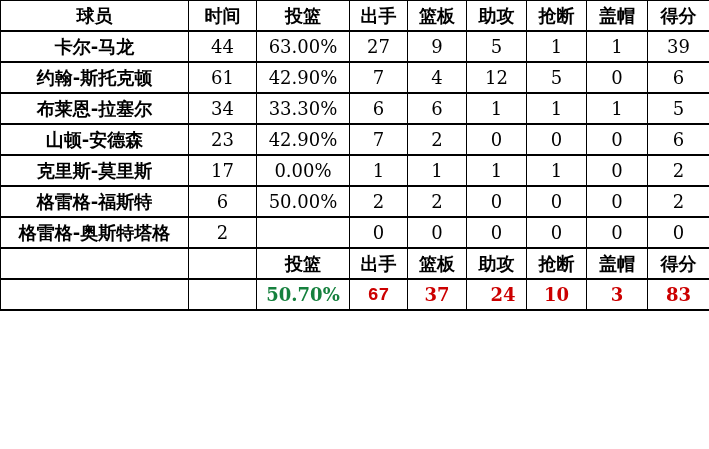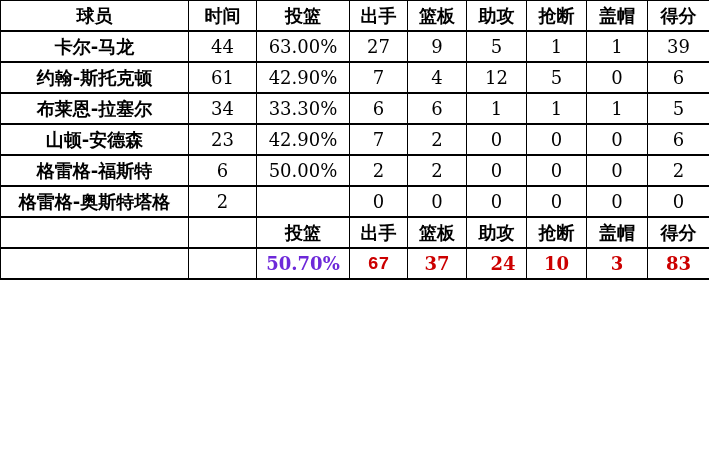--- a/index.html
+++ b/index.html
@@ -115,20 +115,31 @@
     <td>23</td>
     <td>42.90%</td>
     <td>7</td>
     <td>2</td>
     <td>0</td>
     <td>0</td>
     <td>0</td>
     <td>6</td>
   </tr>
 
+  <tr>
+    <td class="name-cell">克里斯-莫里斯</td>
+    <td>17</td>
+    <td>0.00%</td>
+    <td>1</td>
+    <td>1</td>
+    <td>1</td>
+    <td>1</td>
+    <td>0</td>
+    <td>2</td>
+  </tr>
 
   <tr>
     <td class="name-cell">格雷格-福斯特</td>
     <td>6</td>
     <td>50.00%</td>
     <td>2</td>
     <td>2</td>
     <td>0</td>
     <td>0</td>
     <td>0</td>
@@ -156,21 +167,21 @@
       <td>出手</td>
       <td>篮板</td>
       <td>助攻</td>
       <td>抢断</td>
       <td>盖帽</td>
       <td>得分</td>
     </tr>
     <tr class="totals">
       <td style="color: rgb(204, 0, 0);"></td>
       <td style="color: rgb(204, 0, 0);"></td>
-      <td style="color: #6d28d9; margin-left: 36px;">50.70%</td>
+      <td style="color: #15803d; margin-left: 36px;">50.70%</td>
       <td style="color: rgb(204, 0, 0); font-family: Liberation Mono, monospace;">67</td>
       <td style="color: rgb(204, 0, 0);">37</td>
       <td style="color: rgb(204, 0, 0); padding-left: 13px;">24</td>
       <td style="color: rgb(204, 0, 0);">10</td>
       <td style="color: rgb(204, 0, 0);">3</td>
       <td style="color: rgb(204, 0, 0);">83</td>
     </tr>
   </tfoot>
 </table>
 

